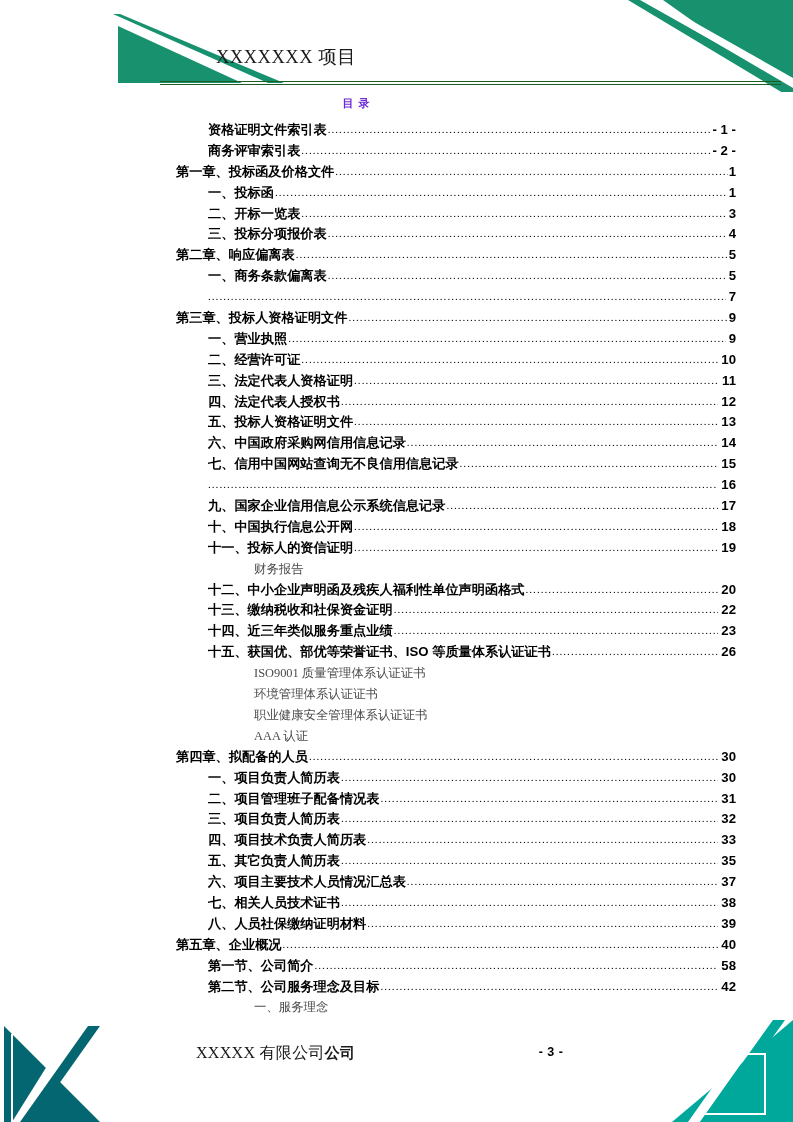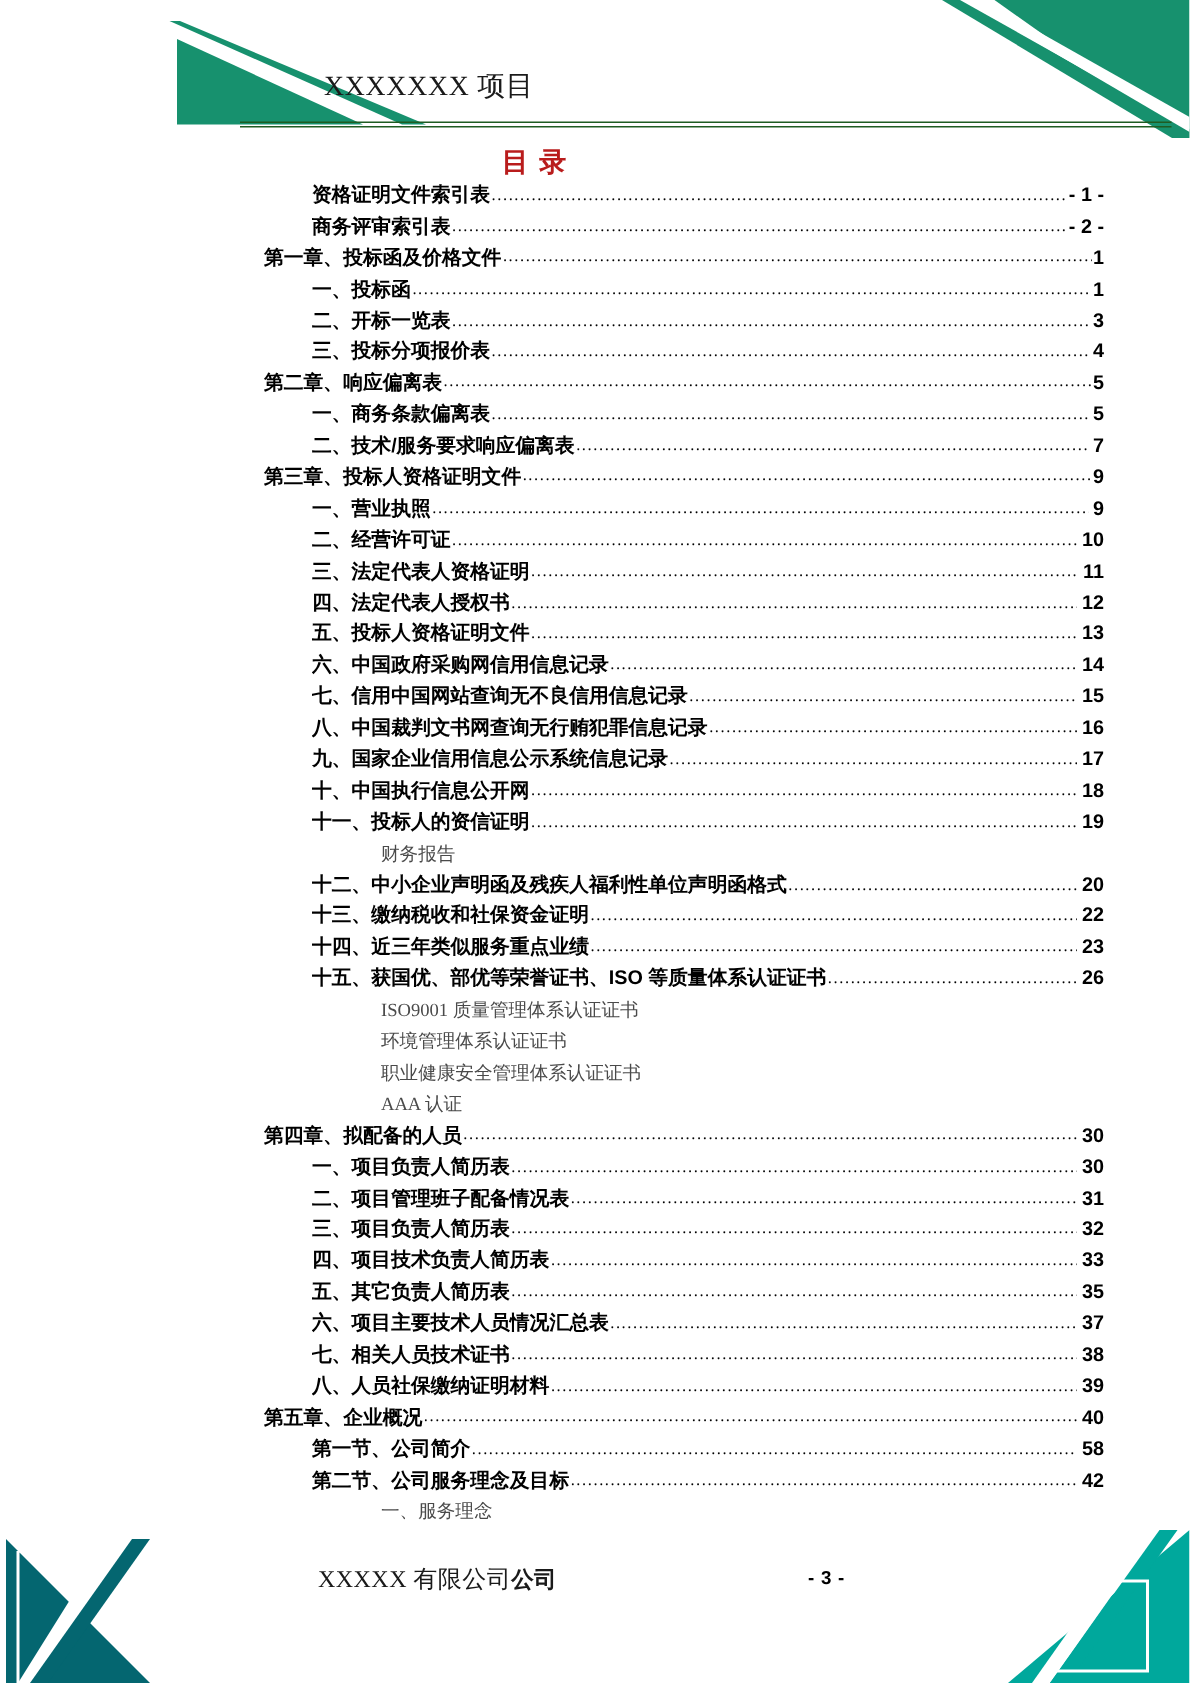--- a/index.html
+++ b/index.html
@@ -77,23 +77,23 @@
 
   
   .toc-heading {
     position: absolute;
     top: 96px;
     left: 0;
     width: 713px;
     text-align: center;
     font-family: "Liberation Sans", sans-serif;
     font-weight: bold;
-    font-size: 18px;
+    font-size: 11px;
     letter-spacing: 1px;
-    color: #b91c1c;
+    color: #6d28d9;
   }
 
   
   .toc {
     position: absolute;
     top: 120px;
     left: 176px;
     width: 560px;
   }
   .toc-item {
@@ -186,21 +186,21 @@
   }
   .footer-row {
     position: absolute;
     left: 0;
     top: 1043px;
     width: 793px;
     height: 30px;
   }
   .footer-company {
     position: absolute;
-    left: 212px;
+    left: 196px;
     top: 0;
     font-size: 16px;
     letter-spacing: 0.3px;
     color: #1a1a1a;
     white-space: nowrap;
     text-align: center;
   }
   .footer-company .b {
     font-family: "Liberation Sans", sans-serif;
     font-weight: bold;
@@ -283,21 +283,20 @@
         <span class="toc-label">第二章、响应偏离表</span>
         <span class="toc-dots">.......................................................................................................................................................................................................</span>
         <span class="toc-page">5</span>
       </div>
       <div class="toc-item lv2">
         <span class="toc-label">一、商务条款偏离表</span>
         <span class="toc-dots">.......................................................................................................................................................................................................</span>
         <span class="toc-page">5</span>
       </div>
       <div class="toc-item lv2">
-        <span class="toc-label">二、技术/服务要求响应偏离表</span>
         <span class="toc-dots">.......................................................................................................................................................................................................</span>
         <span class="toc-page">7</span>
       </div>
       <div class="toc-item lv1">
         <span class="toc-label">第三章、投标人资格证明文件</span>
         <span class="toc-dots">.......................................................................................................................................................................................................</span>
         <span class="toc-page">9</span>
       </div>
       <div class="toc-item lv2">
         <span class="toc-label">一、营业执照</span>
@@ -328,21 +327,20 @@
         <span class="toc-label">六、中国政府采购网信用信息记录</span>
         <span class="toc-dots">.......................................................................................................................................................................................................</span>
         <span class="toc-page">14</span>
       </div>
       <div class="toc-item lv2">
         <span class="toc-label">七、信用中国网站查询无不良信用信息记录</span>
         <span class="toc-dots">.......................................................................................................................................................................................................</span>
         <span class="toc-page">15</span>
       </div>
       <div class="toc-item lv2">
-        <span class="toc-label">八、中国裁判文书网查询无行贿犯罪信息记录</span>
         <span class="toc-dots">.......................................................................................................................................................................................................</span>
         <span class="toc-page">16</span>
       </div>
       <div class="toc-item lv2">
         <span class="toc-label">九、国家企业信用信息公示系统信息记录</span>
         <span class="toc-dots">.......................................................................................................................................................................................................</span>
         <span class="toc-page">17</span>
       </div>
       <div class="toc-item lv2">
         <span class="toc-label">十、中国执行信息公开网</span>

